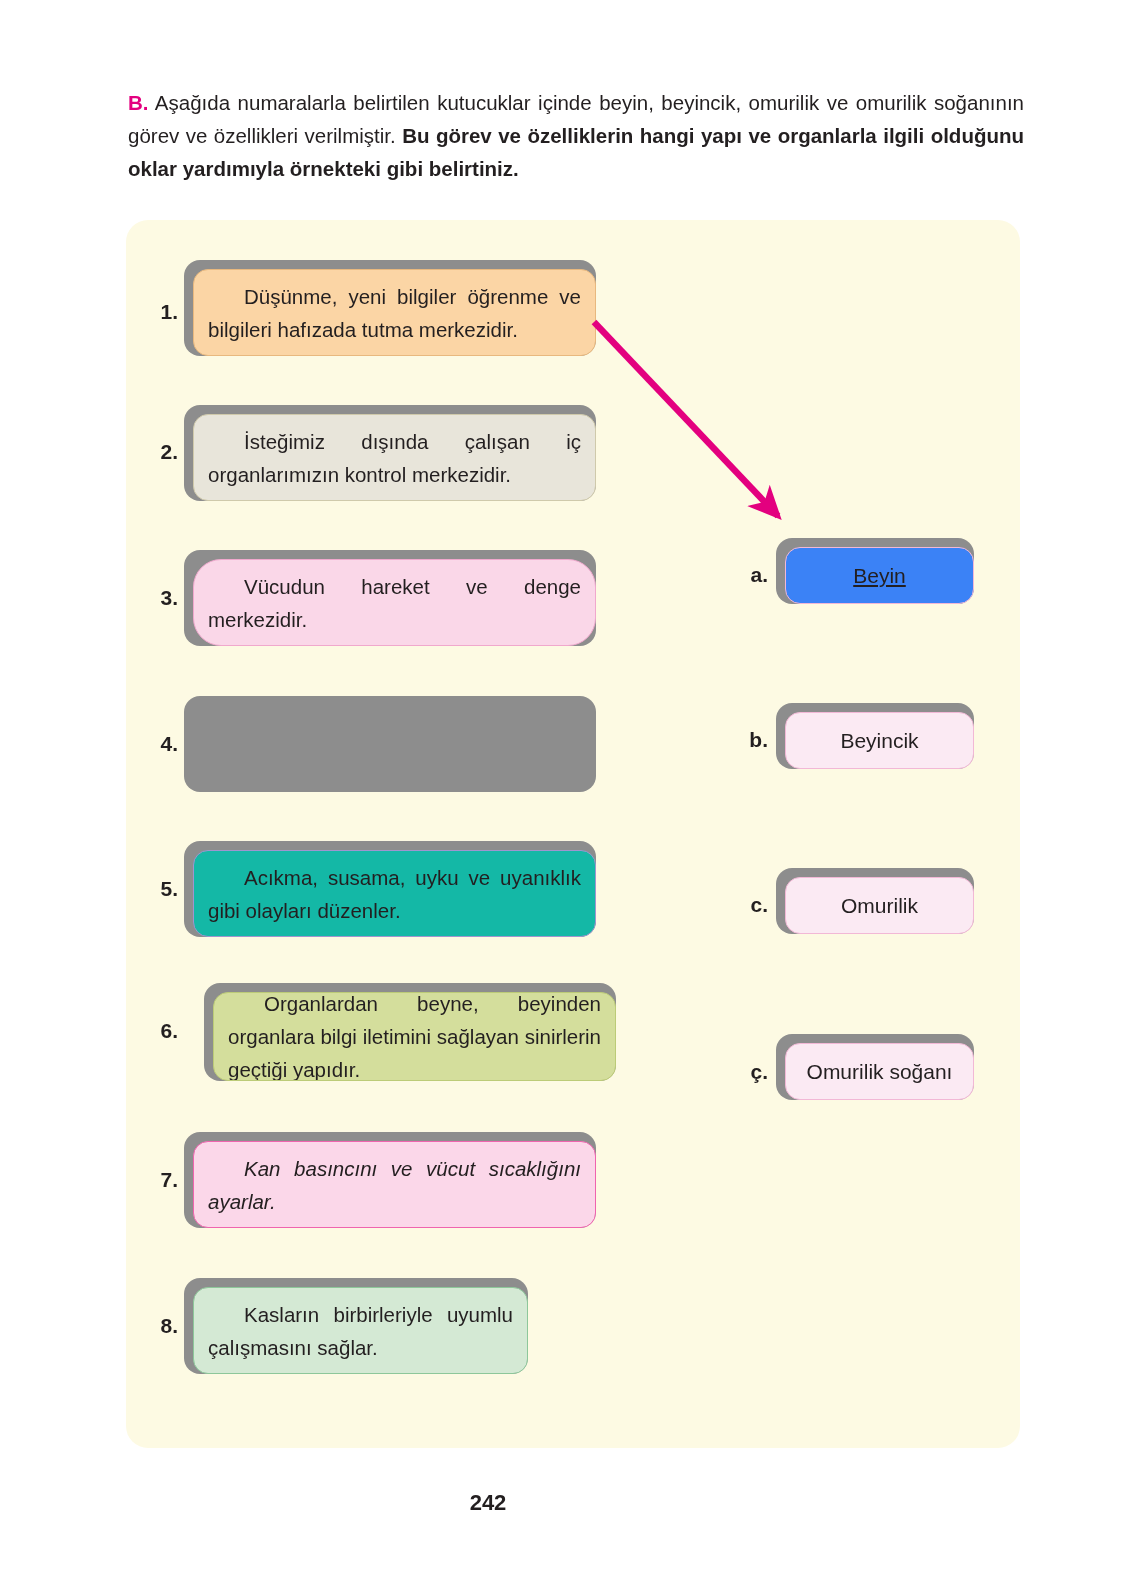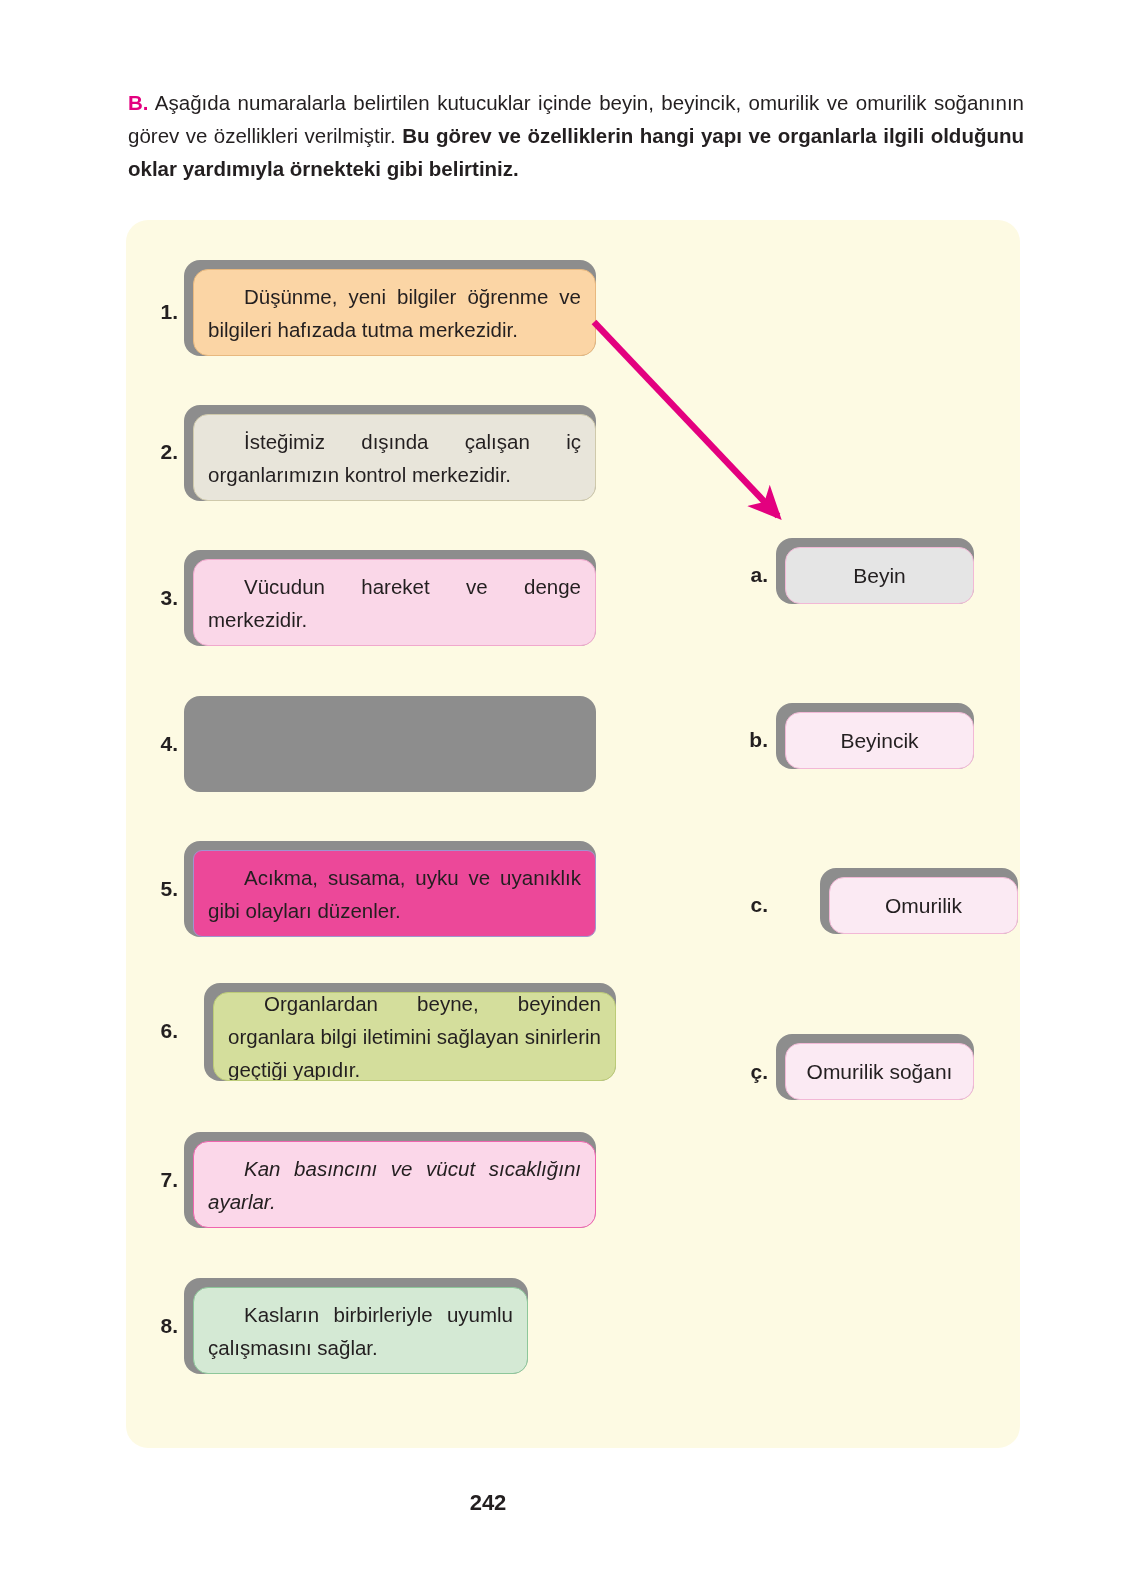--- a/index.html
+++ b/index.html
@@ -153,38 +153,38 @@
       <div class="box" style="background:#e8e5da; border-color:#cfc9ab;">
         <div class="txt">İsteğimiz dışında çalışan iç organlarımızın kontrol merkezidir.</div>
       </div>
     </div>
   </div>
 
   <div class="row">
     <div class="marker" style="left:26px; top:366px; width:26px;">3.</div>
     <div class="boxwrap" style="left:58px; top:330px; width:412px; height:96px;">
       <div class="shadow"></div>
-      <div class="box" style="background:#fad7e8; border-color:#f0a8cd;">
+      <div class="box" style="background:#fad7e8; border-color:#f0a8cd;border-radius:28px;">
         <div class="txt">Vücudun hareket ve denge merkezidir.</div>
       </div>
     </div>
   </div>
 
   <div class="row">
     <div class="marker" style="left:26px; top:512px; width:26px;">4.</div>
     <div class="boxwrap" style="left:58px; top:476px; width:412px; height:96px;">
       <div class="shadow"></div>
     </div>
   </div>
 
   <div class="row">
     <div class="marker" style="left:26px; top:657px; width:26px;">5.</div>
     <div class="boxwrap" style="left:58px; top:621px; width:412px; height:96px;">
       <div class="shadow"></div>
-      <div class="box" style="background:#ec4899; border-color:#9f95cf;border-radius:9px;">
+      <div class="box" style="background:#14b8a6; border-color:#9f95cf;">
         <div class="txt">Acıkma, susama, uyku ve uyanıklık gibi olayları düzenler.</div>
       </div>
     </div>
   </div>
 
   <div class="row">
     <div class="marker" style="left:26px; top:799px; width:26px;">6.</div>
     <div class="boxwrap" style="left:58px; top:763px; width:412px; height:98px;margin-left:20px;">
       <div class="shadow"></div>
       <div class="box" style="background:#d4de9c; border-color:#bccb77;">
@@ -210,39 +210,39 @@
       <div class="box" style="background:#d4e9d4; border-color:#8dc79a;">
         <div class="txt">Kasların birbirleriyle uyumlu çalışmasını sağlar.</div>
       </div>
     </div>
   </div>
 
   <div class="row">
     <div class="marker" style="left:616px; top:343px; width:26px;">a.</div>
     <div class="boxwrap" style="left:650px; top:318px; width:198px; height:66px;">
       <div class="shadow"></div>
-      <div class="box center" style="background:#e5e5e5; border-color:#f2b8d6;">
+      <div class="box center" style="background:#3b82f6; border-color:#f2b8d6;text-decoration:underline;">
         <div class="txt">Beyin</div>
       </div>
     </div>
   </div>
 
   <div class="row">
     <div class="marker" style="left:616px; top:508px; width:26px;">b.</div>
     <div class="boxwrap" style="left:650px; top:483px; width:198px; height:66px;">
       <div class="shadow"></div>
       <div class="box center" style="background:#fbeaf3; border-color:#f2b8d6;">
         <div class="txt">Beyincik</div>
       </div>
     </div>
   </div>
 
   <div class="row">
     <div class="marker" style="left:616px; top:673px; width:26px;">c.</div>
-    <div class="boxwrap" style="left:650px; top:648px; width:198px; height:66px;margin-left:44px;">
+    <div class="boxwrap" style="left:650px; top:648px; width:198px; height:66px;">
       <div class="shadow"></div>
       <div class="box center" style="background:#fbeaf3; border-color:#f2b8d6;">
         <div class="txt">Omurilik</div>
       </div>
     </div>
   </div>
 
   <div class="row">
     <div class="marker" style="left:616px; top:840px; width:26px;">ç.</div>
     <div class="boxwrap" style="left:650px; top:814px; width:198px; height:66px;">

